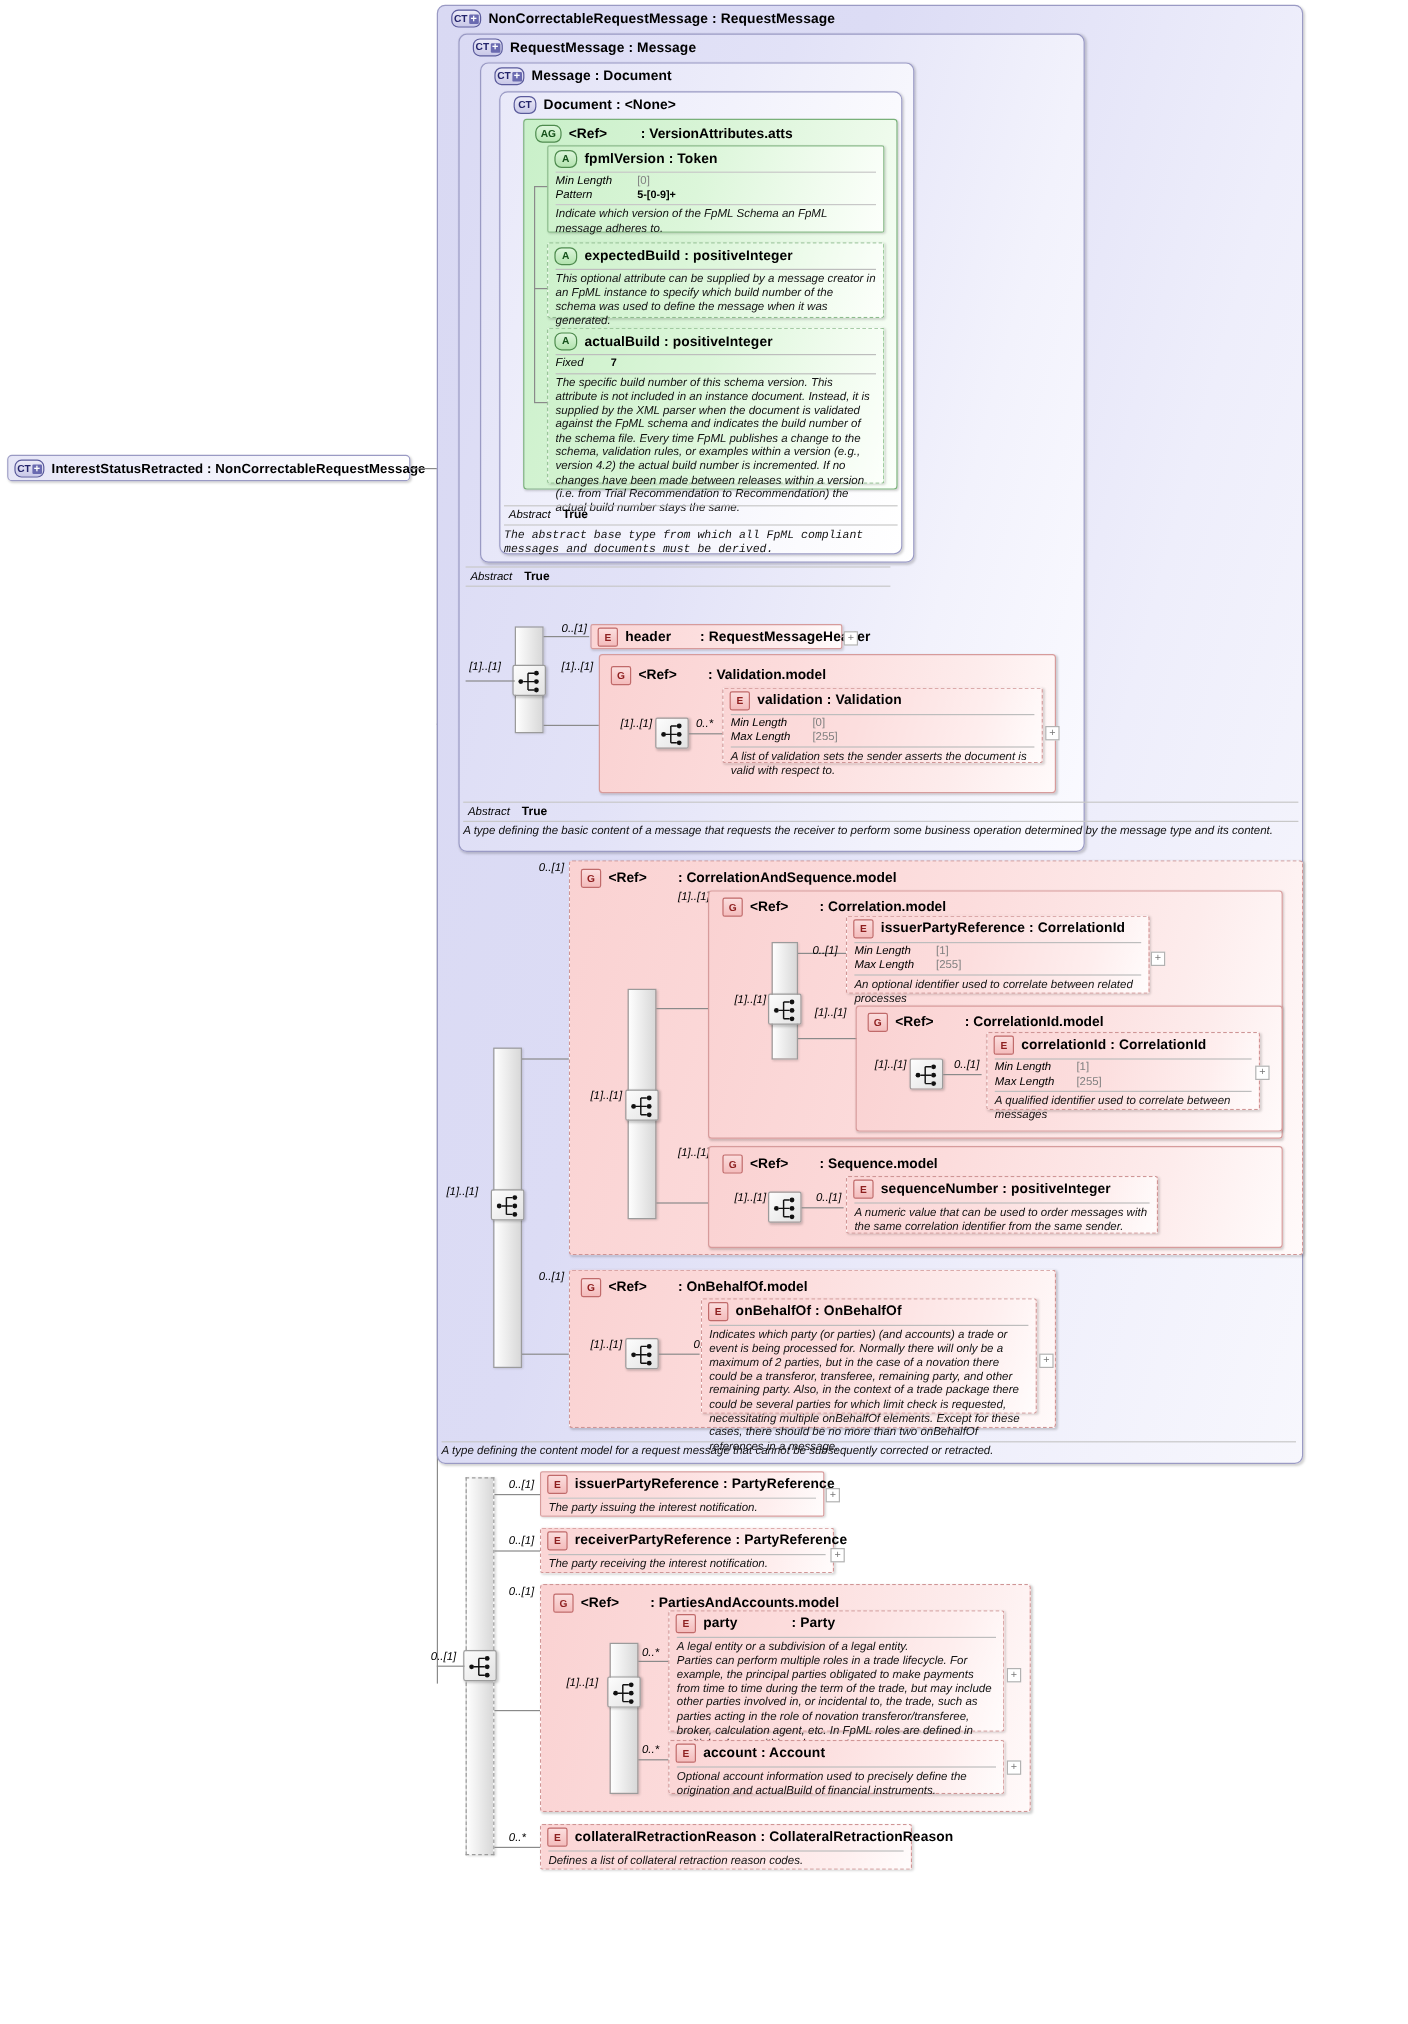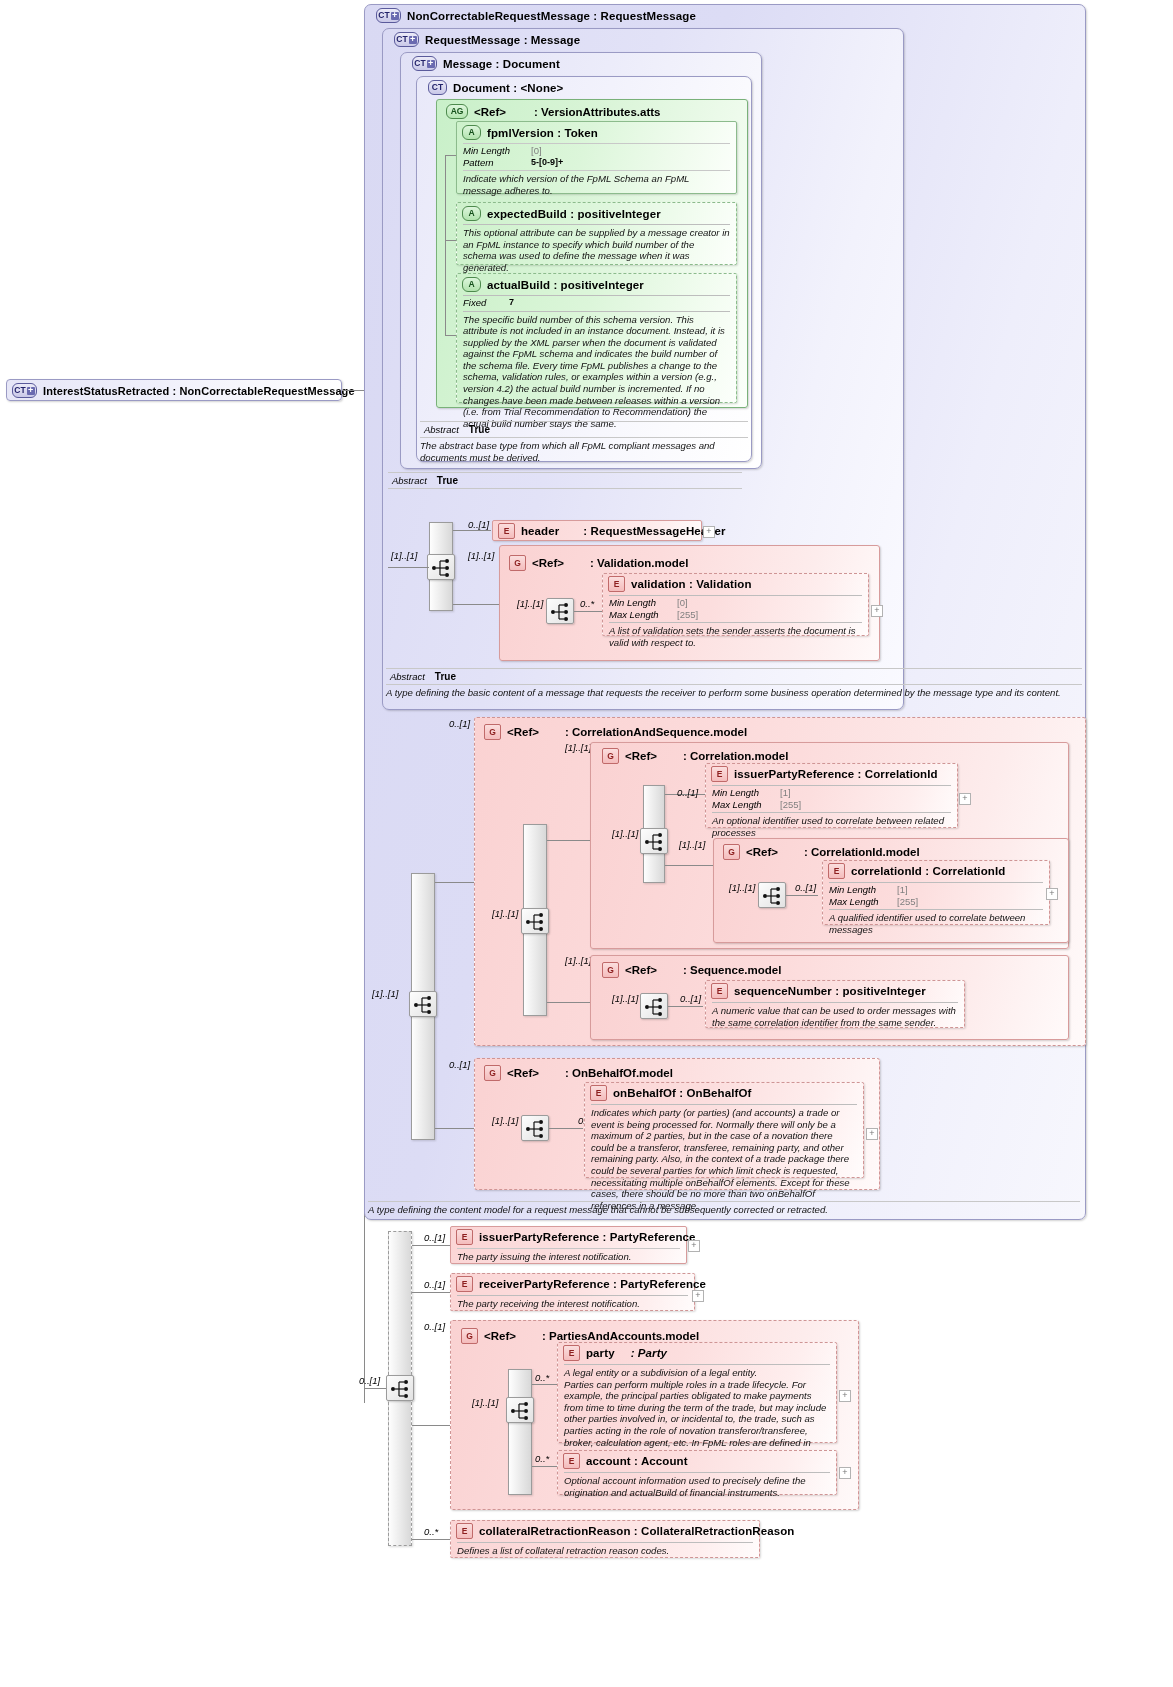--- a/index.html
+++ b/index.html
@@ -251,21 +251,21 @@
   <div class="abs ln lnh" style="left:445px;top:240px;width:11px;"></div>
   <div class="abs ln lnh" style="left:445px;top:335px;width:11px;"></div>
 
   <div class="abs" style="left:418px;top:421px;width:332px;">
     <div class="sep" style="margin:0 2px;"></div>
     <div class="abstract-row">
       <span class="k">Abstract</span>
       <span class="v">True</span>
     </div>
     <div class="sep" style="margin:2px 2px 0 2px;"></div>
-    <div class="docu" style="padding-left:2px;">The abstract base type from which all FpML compliant messages and documents must be derived.</div>
+    <div class="docu" style="padding-left:2px;font-family:Liberation Mono, monospace;">The abstract base type from which all FpML compliant messages and documents must be derived.</div>
   </div>
 
   <div class="abs" style="left:386px;top:472px;width:358px;">
     <div class="sep" style="margin:0 2px;"></div>
     <div class="abstract-row">
       <span class="k">Abstract</span>
       <span class="v">True</span>
     </div>
     <div class="sep" style="margin:2px 2px 0 2px;"></div>
   </div>
@@ -624,21 +624,21 @@
   </div>
   <div class="card" style="left:472px;top:1397px;">[1]..[1]</div>
   <div class="abs ln lnh" style="left:532px;top:1384px;width:25px;"></div>
   <div class="abs ln lnh" style="left:532px;top:1466px;width:25px;"></div>
 
   <div class="card" style="left:535px;top:1372px;">0..*</div>
   <div class="abs ebox dashed" style="left:557px;top:1342px;width:280px;height:101px;">
     <div class="hdr" style="padding:2px 5px;">
       <span class="badge badge-e">E</span>
       <span class="title">party</span>
-      <span class="title" style="margin-left:10px;font-style:italic;">: Party</span>
+      <span class="title" style="margin-left:39px;">: Party</span>
     </div>
     <div class="sep d"></div>
     <div class="docu" style="white-space:pre-line;">A legal entity or a subdivision of a legal entity.
 Parties can perform multiple roles in a trade lifecycle. For example, the principal parties obligated to make payments from time to time during the term of the trade, but may include other parties involved in, or incidental to, the trade, such as parties acting in the role of novation transferor/transferee, broker, calculation agent, etc. In FpML roles are defined in multiple places within a document.</div>
   </div>
   <div class="plusbox" style="left:839px;top:1390px;">+</div>
 
   <div class="card" style="left:535px;top:1453px;">0..*</div>
   <div class="abs ebox dashed" style="left:557px;top:1450px;width:280px;height:45px;">
     <div class="hdr" style="padding:2px 5px;">

